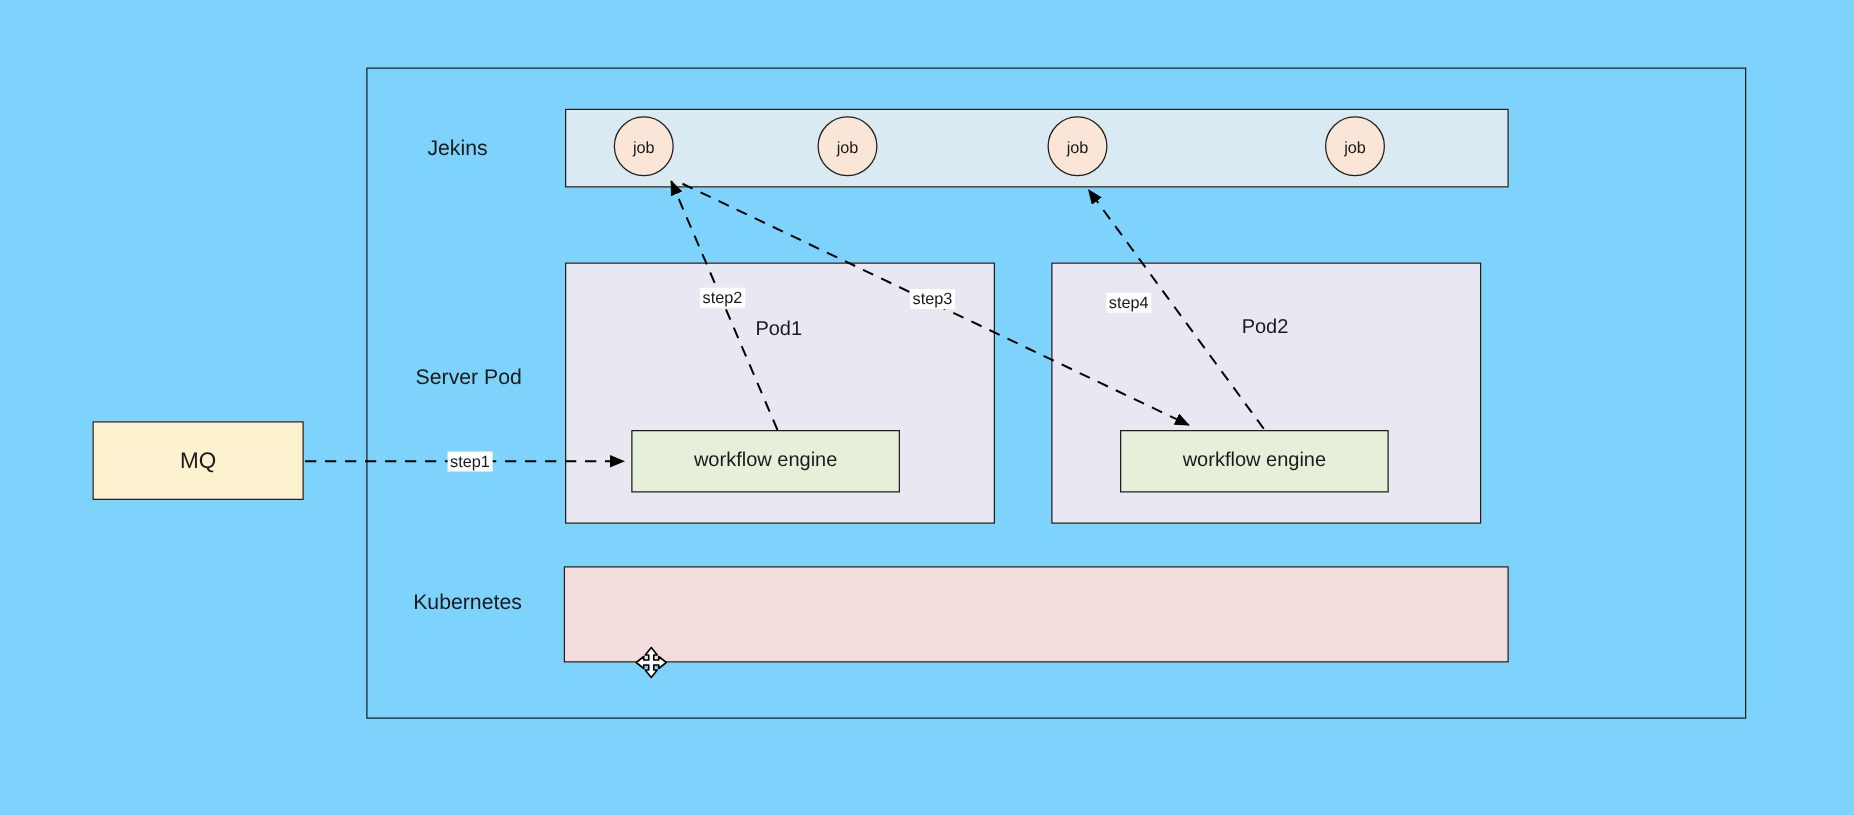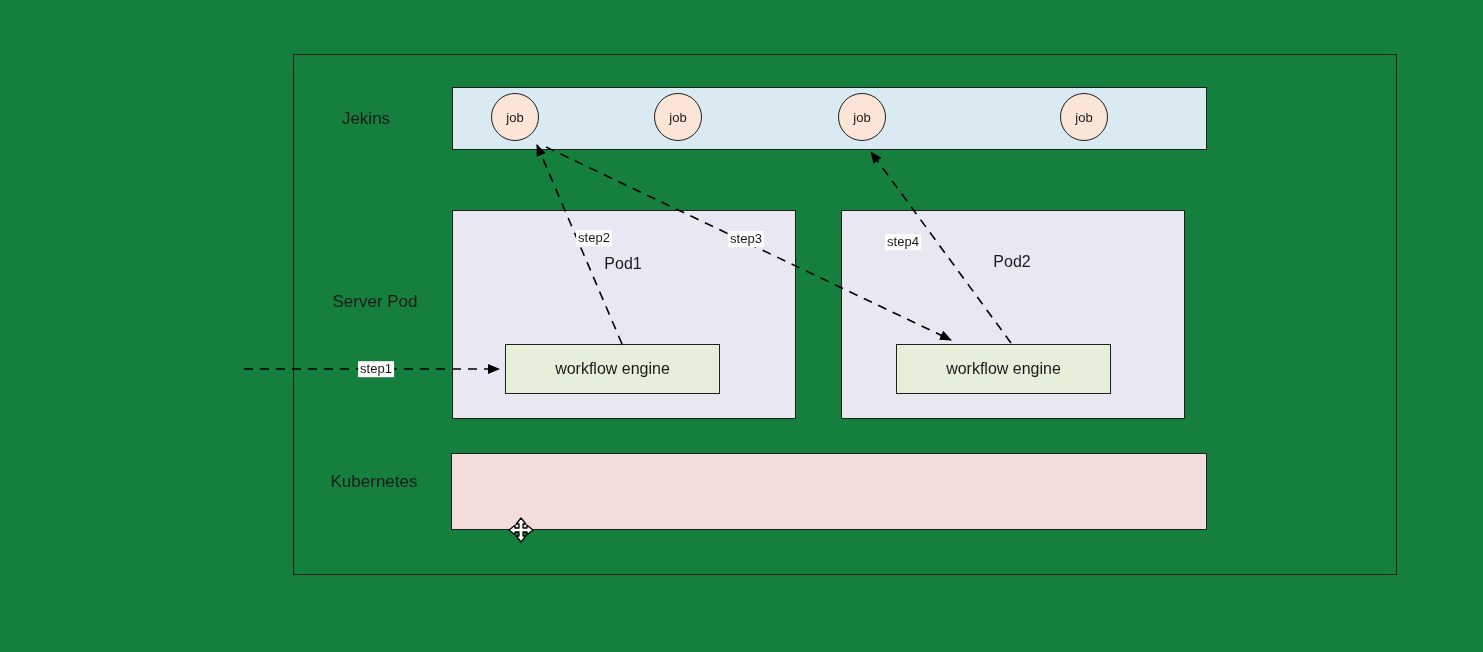--- a/index.html
+++ b/index.html
@@ -1,17 +1,17 @@
 <!DOCTYPE html>
 <html><head>
 <meta charset="utf-8">
 <style>
   html,body{margin:0;padding:0;background:#ffffff;}
   .canvas{
-    position:relative;width:1483px;height:652px;background:#15803d;overflow:hidden;
+    position:relative;width:1483px;height:652px;background:#7dd3fc;overflow:hidden;
     font-family:"Liberation Sans", sans-serif;color:#1a1a1a;
   }
   .shape{position:absolute;box-sizing:border-box;border:1.6px solid #1f1f1f;}
   .outer-frame{left:293px;top:54px;width:1104px;height:521px;background:transparent;}
   .jenkins-bar{left:452px;top:87px;width:755px;height:63px;}
   .job{width:48px;height:48px;border-radius:50%;display:flex;align-items:center;justify-content:center;
        font-size:13px;top:93px;}
   .job1{left:491px;} .job2{left:654px;} .job3{left:838px;} .job4{left:1060px;}
   .pod{top:210px;width:344px;height:209px;}
   .pod1{left:452px;} .pod2{left:841px;}
@@ -44,37 +44,38 @@
   <div class="shape job job4" style="background-color: rgb(251, 229, 214);">job</div>
 
   <div class="shape pod pod1" style="background-color: rgb(233, 231, 241);"></div>
   <div class="shape pod pod2" style="background-color: rgb(233, 231, 241);"></div>
   <div class="floating-label pod-title" style="left:623px;top:264px;">Pod1</div>
   <div class="floating-label pod-title" style="left:1012px;top:262px;">Pod2</div>
 
   <div class="shape engine engine1" style="background-color: rgb(229, 239, 218);">workflow engine</div>
   <div class="shape engine engine2" style="background-color: rgb(229, 239, 218);">workflow engine</div>
 
+  <div class="shape mq" style="background-color: rgb(253, 242, 207);">MQ</div>
 
   <div class="shape k8s-bar" style="background-color: rgb(242, 221, 220);"></div>
 
   <svg class="arrows" viewBox="0 0 1483 652">
     <defs>
       <marker id="arrow" markerWidth="13" markerHeight="11" refX="11" refY="5" orient="auto" markerUnits="userSpaceOnUse">
         <path d="M0,0 L12,5 L0,10 Z" fill="#000"></path>
       </marker>
     </defs>
     <line x1="244" y1="369" x2="499" y2="369" stroke="#000" stroke-width="1.6" stroke-dasharray="9 7" marker-end="url(#arrow)"></line>
     <line x1="622" y1="344" x2="537" y2="145" stroke="#000" stroke-width="1.6" stroke-dasharray="9 7" marker-end="url(#arrow)"></line>
     <line x1="546" y1="147" x2="951" y2="340" stroke="#000" stroke-width="1.6" stroke-dasharray="9 7" marker-end="url(#arrow)"></line>
     <line x1="1011" y1="343" x2="871" y2="152" stroke="#000" stroke-width="1.6" stroke-dasharray="9 7" marker-end="url(#arrow)"></line>
   </svg>
 
   <div class="floating-label step-label" style="left:376px;top:369px;">step1</div>
-  <div class="floating-label step-label" style="left:578px;top:238px;margin-left:16px;">step2</div>
+  <div class="floating-label step-label" style="left:578px;top:238px;">step2</div>
   <div class="floating-label step-label" style="left:746px;top:239px;">step3</div>
   <div class="floating-label step-label" style="left:903px;top:242px;">step4</div>
 
   <svg class="cursor-icon" viewBox="-13 -13 26 26">
     <path d="M0,-12 L4.8,-6 L2,-6 L2,-2 L6,-2 L6,-4.8 L12,0 L6,4.8 L6,2 L2,2 L2,6 L4.8,6 L0,12 L-4.8,6 L-2,6 L-2,2 L-6,2 L-6,4.8 L-12,0 L-6,-4.8 L-6,-2 L-2,-2 L-2,-6 L-4.8,-6 Z" fill="#ffffff" stroke="#000000" stroke-width="1.3" stroke-linejoin="round"></path>
   </svg>
 
 </div>
 
 </body></html>

